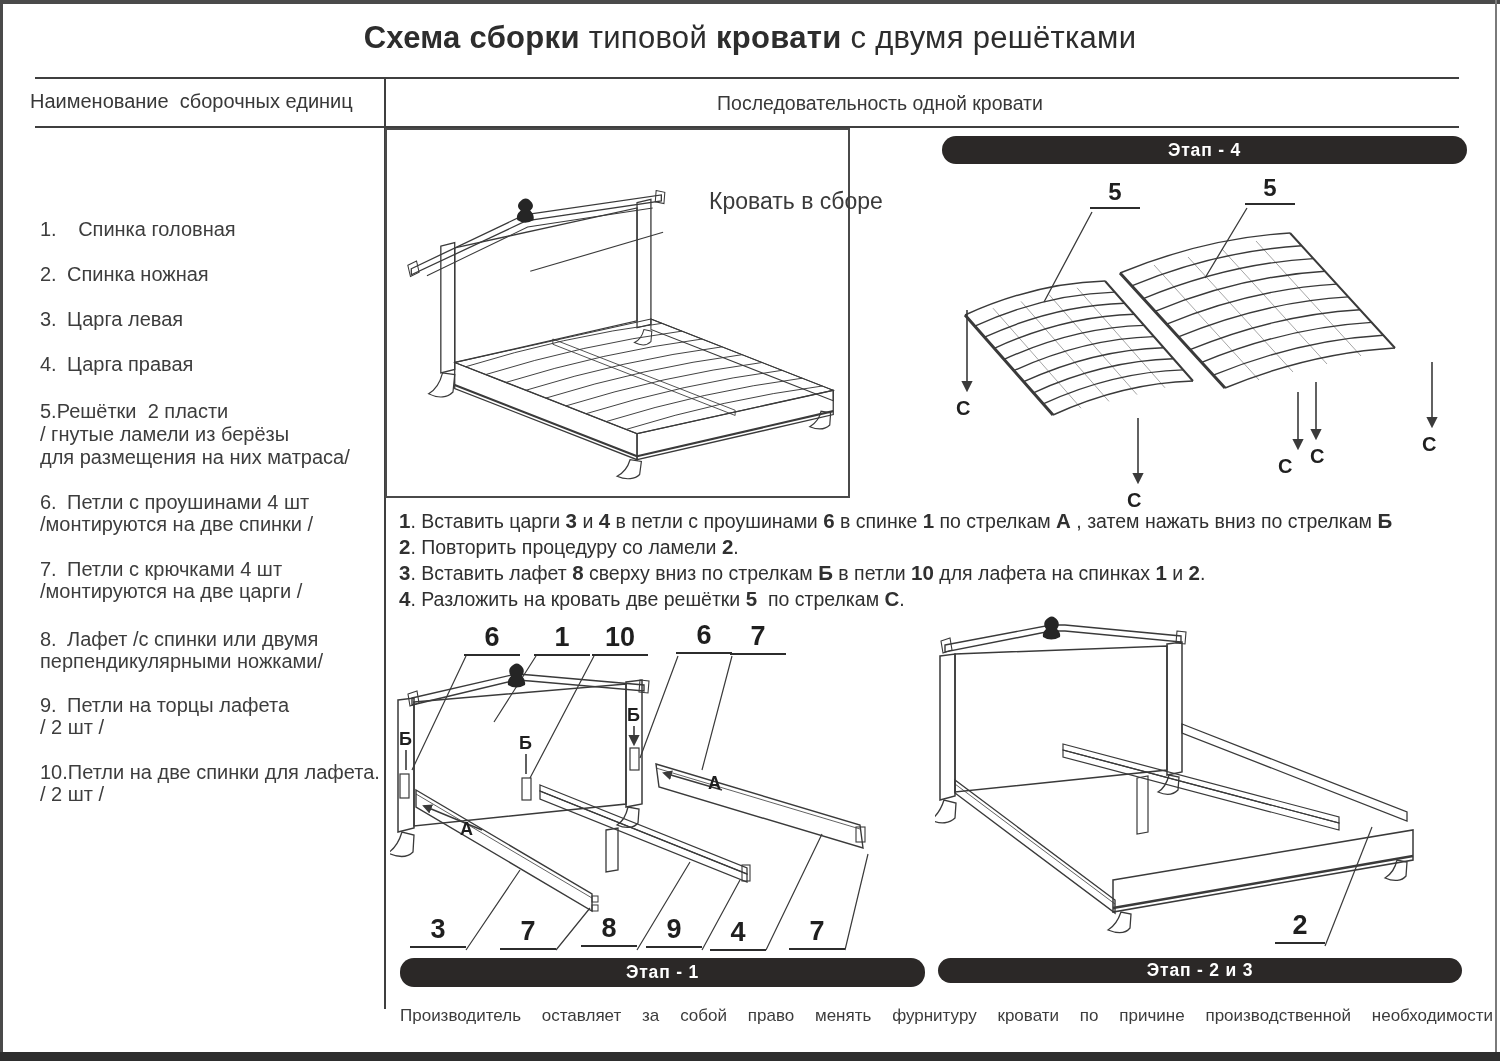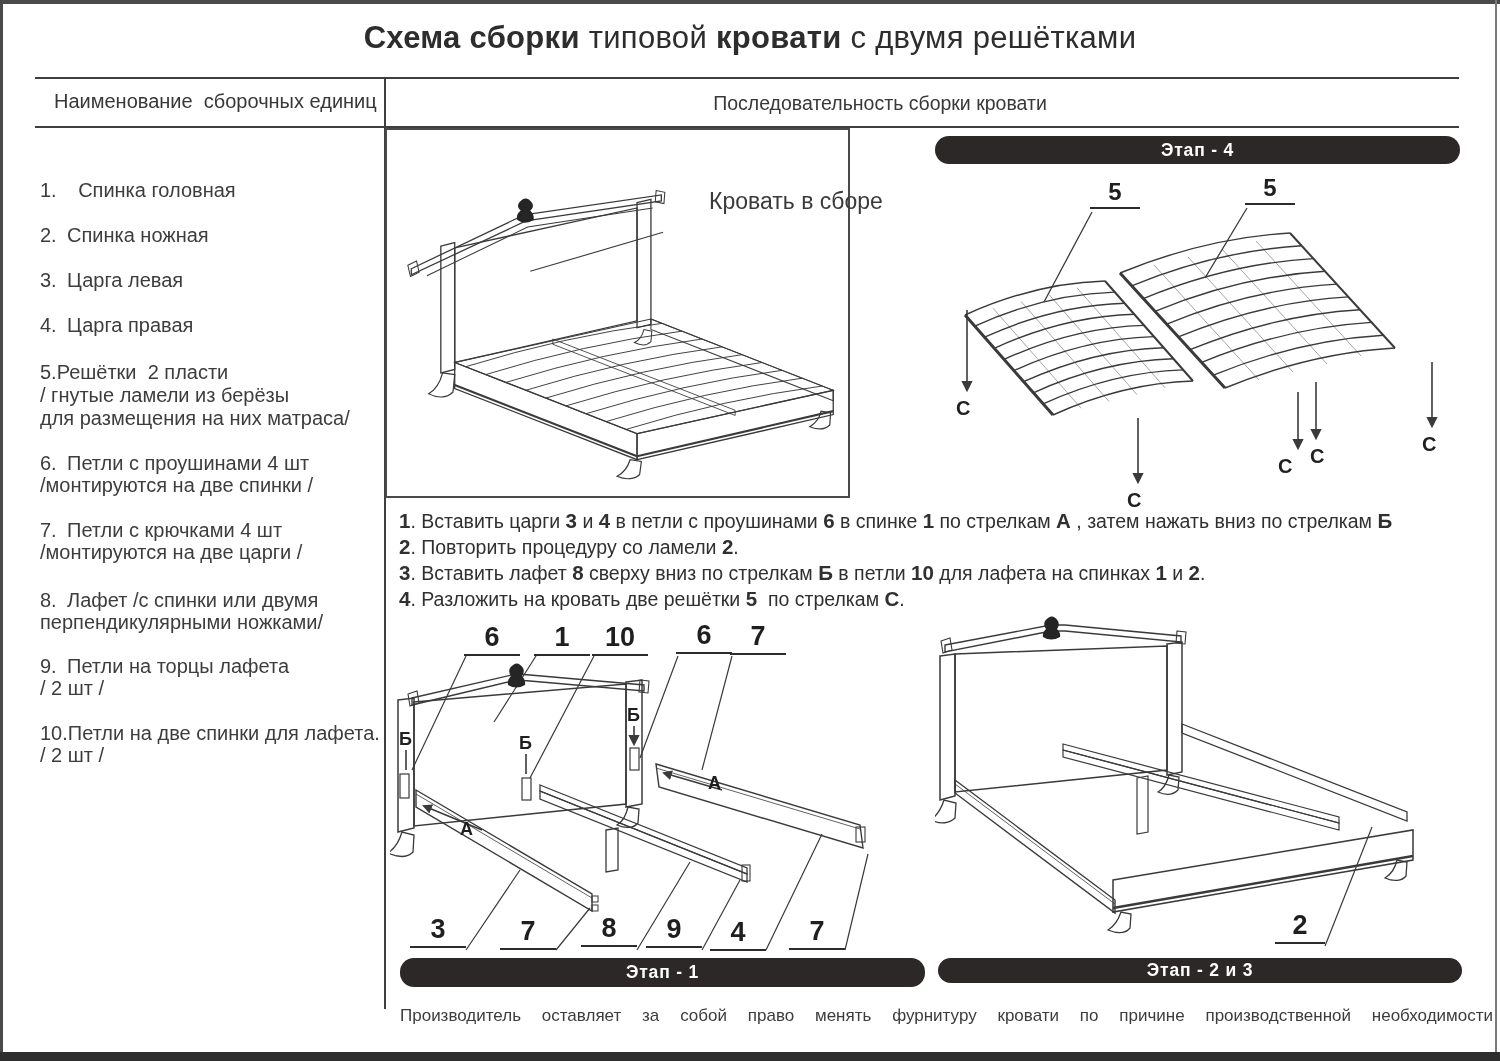--- a/index.html
+++ b/index.html
@@ -11,21 +11,21 @@
   .edge-right{position:absolute;left:1495px;top:0;width:2px;height:100%;background:#7a7a7a;}
   .edge-bottom{position:absolute;left:0;top:1052px;width:100%;height:9px;background:#2e2e2e;}
   
   .rule{position:absolute;background:#3f3f3f;height:2px;}
   .vline{position:absolute;background:#3f3f3f;width:2px;}
   .title{position:absolute;top:20px;left:0;width:100%;text-align:center;font-size:31px;
          color:#2d2d2d;letter-spacing:0.3px;white-space:pre;}
   .b{font-weight:bold;}
   .hdr{position:absolute;font-size:20px;color:#383838;white-space:pre;}
   
-  .part{position:absolute;left:40px;font-size:20px;line-height:23px;color:#3d3d3d;white-space:pre;}
+  .part{position:absolute;left:40px;font-size:20px;line-height:23px;color:#3d3d3d;white-space:pre;margin-top:39px;}
   .pnum{display:inline-block;min-width:27px;}
   .pnum.tight{min-width:0;}
   
   .step{position:absolute;left:399px;font-size:19.5px;color:#303030;white-space:pre;}
   .step .b{font-size:20.5px;}
   
   .pill{position:absolute;background:#2b2827;border-radius:14px;color:#fff;font-weight:bold;
         font-size:17.5px;display:flex;align-items:center;justify-content:center;letter-spacing:0.8px;}
   
   .panel{position:absolute;}
@@ -59,22 +59,22 @@
 <div class="page">
 
   <div class="edge-top"></div>
   <div class="edge-left"></div>
   <div class="edge-right"></div>
   <div class="edge-bottom"></div>
 
   <div class="title"><span class="b">Схема сборки</span><span> типовой </span><span class="b">кровати</span><span> с двумя решётками</span></div>
 
   <div class="rule" style="top:77px;left:35px;width:1424px;"></div>
-  <div class="hdr" style="left:54px;top:90px;">Наименование  сборочных единиц</div>
-  <div class="hdr" style="left:385px;top:92px;width:990px;text-align:center;font-size:19.5px;">Последовательность сборки кровати</div>
+  <div class="hdr" style="left:30px;top:90px;">Наименование  сборочных единиц</div>
+  <div class="hdr" style="left:385px;top:92px;width:990px;text-align:center;font-size:19.5px;">Последовательность одной кровати</div>
   <div class="rule" style="top:126px;left:35px;width:1424px;"></div>
   <div class="vline" style="left:384px;top:77px;height:932px;"></div>
 
   <div>
     <div class="part" style="top:179px"><span class="pnum">1.</span>  <span>Спинка головная</span></div>
     <div class="part" style="top:224px"><span class="pnum">2.</span><span>Спинка ножная</span></div>
     <div class="part" style="top:269px"><span class="pnum">3.</span><span>Царга левая</span></div>
     <div class="part" style="top:314px"><span class="pnum">4.</span><span>Царга правая</span></div>
     <div class="part" style="top:361px"><span class="pnum tight">5.</span><span>Решётки  2 пласти</span></div>
     <div class="part" style="top:384px">/ гнутые ламели из берёзы</div>
@@ -111,21 +111,21 @@
       <path d="M78,266 L288,348 M288,348 L514,296" class="ln" stroke-width="2.5"></path>
       <path d="M64,252 c-3,12 -9,20 -16,24 c12,6 22,4 28,-2 l2,-20 z" fill="#fff" class="ln" stroke-width="1.4"></path>
       <path d="M280,352 c-3,10 -9,16 -15,19 c11,5 21,3 26,-2 l2,-15 z" fill="#fff" class="ln" stroke-width="1.4"></path>
       <path d="M500,296 c-2,9 -8,15 -13,18 c10,4 18,3 23,-2 l1,-14 z" fill="#fff" class="ln" stroke-width="1.4"></path>
       <path d="M296,202 c-2,8 -6,13 -11,15 c8,4 15,3 19,-1 l1,-12 z" fill="#fff" class="ln" stroke-width="1.2"></path>
     </svg>
     <span class="caption" style="left:322px;top:58px;">Кровать в сборе</span>
   </div>
 
   <div class="panel" id="panelB">
-    <div class="pill" style="left:5px;top:6px;width:525px;height:28px;">
+    <div class="pill" style="left:12px;top:6px;width:525px;height:28px;">
         <span>Этап -  4</span>
       </div>
     <svg viewBox="0 0 570 392">
       <path d="M162,82 L114,172 M317,78 L275,148" class="ln" stroke-width="1.3"></path>
       <path d="M35,185 Q105,153 175,151 M44.8,196.1 Q114.8,164.1 184.8,162.1 M54.6,207.2 Q124.6,175.2 194.6,173.2 M64.3,218.3 Q134.3,186.3 204.3,184.3 M74.1,229.4 Q144.1,197.4 214.1,195.4 M83.9,240.6 Q153.9,208.6 223.9,206.6 M93.7,251.7 Q163.7,219.7 233.7,217.7 M103.4,262.8 Q173.4,230.8 243.4,228.8 M113.2,273.9 Q183.2,241.9 253.2,239.9 M123,285 Q193,253 263,251" class="ln" stroke-width="1.4"></path>
       <path d="M190,143 Q275,108 360,103 M201.7,155.8 Q286.7,120.8 371.7,115.8 M213.3,168.6 Q298.3,133.6 383.3,128.6 M225,181.3 Q310,146.3 395,141.3 M236.7,194.1 Q321.7,159.1 406.7,154.1 M248.3,206.9 Q333.3,171.9 418.3,166.9 M260,219.7 Q345,184.7 430,179.7 M271.7,232.4 Q356.7,197.4 441.7,192.4 M283.3,245.2 Q368.3,210.2 453.3,205.2 M295,258 Q380,223 465,218" class="ln" stroke-width="1.4"></path>
       <path d="M63,178.2 L151,278.2 M91,171.4 L179,271.4 M119,164.6 L207,264.6 M147,157.8 L235,257.8 M224,135 L329,250 M258,127 L363,242 M292,119 L397,234 M326,111 L431,226" class="ln" stroke-width="0.7" opacity="0.65"></path>
       <path d="M35,185 L123,285 M190,143 L295,258" class="ln" stroke-width="3"></path>
       <path d="M175,151 L263,251 M360,103 L465,218" class="ln" stroke-width="2"></path>
       <path d="M37,180 L37,260" class="ln" stroke-width="1.6" marker-end="url(#ah)"></path>

